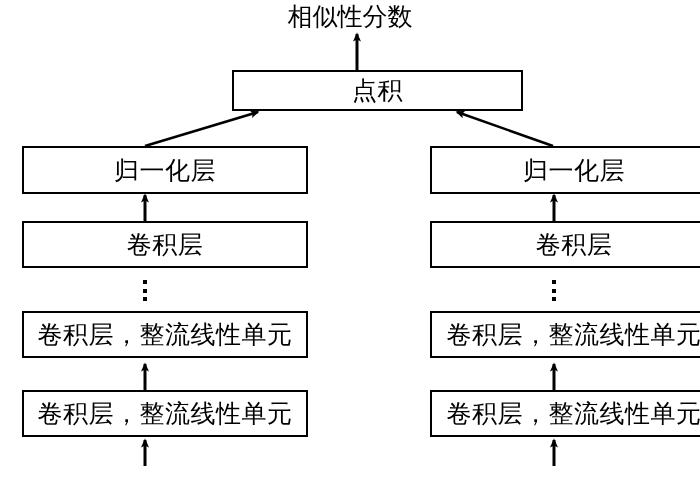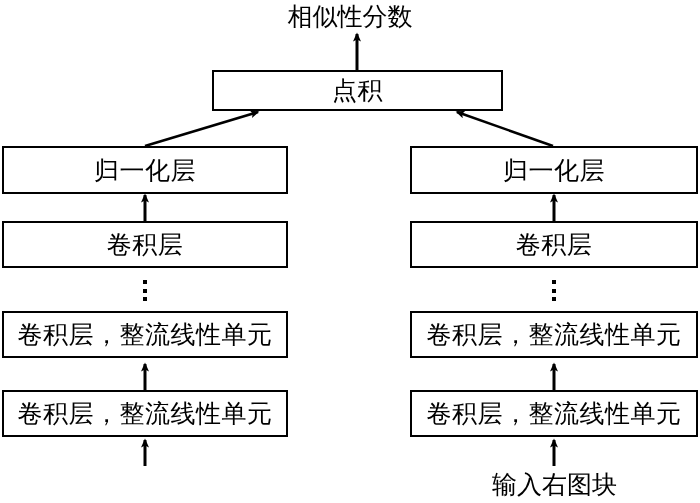--- a/index.html
+++ b/index.html
@@ -18,20 +18,21 @@
   .box {
     position: absolute;
     box-sizing: border-box;
     border: 2px solid #000000;
     background: #ffffff;
     display: flex;
     align-items: center;
     justify-content: center;
     color: #000000;
     letter-spacing: 0.5px;
+    margin-left: 20px;
   }
   .box-label {
     white-space: nowrap;
     line-height: 1;
   }
   .free-label {
     position: absolute;
     color: #000000;
     white-space: nowrap;
     text-align: center;
@@ -132,15 +133,14 @@
   </div>
 
   <div class="box" style="left:410px; top:311px; width:288px; height:47px;">
     <span class="box-label" style="font-size:25px;">卷积层，整流线性单元</span>
   </div>
 
   <div class="box" style="left:410px; top:390px; width:288px; height:47px;">
     <span class="box-label" style="font-size:25px;">卷积层，整流线性单元</span>
   </div>
 
-  <div class="free-label" style="left:409px; top:472px; width:291px; font-size:25px;">输入右图块</div>
 
 </div>
 
 </body></html>

